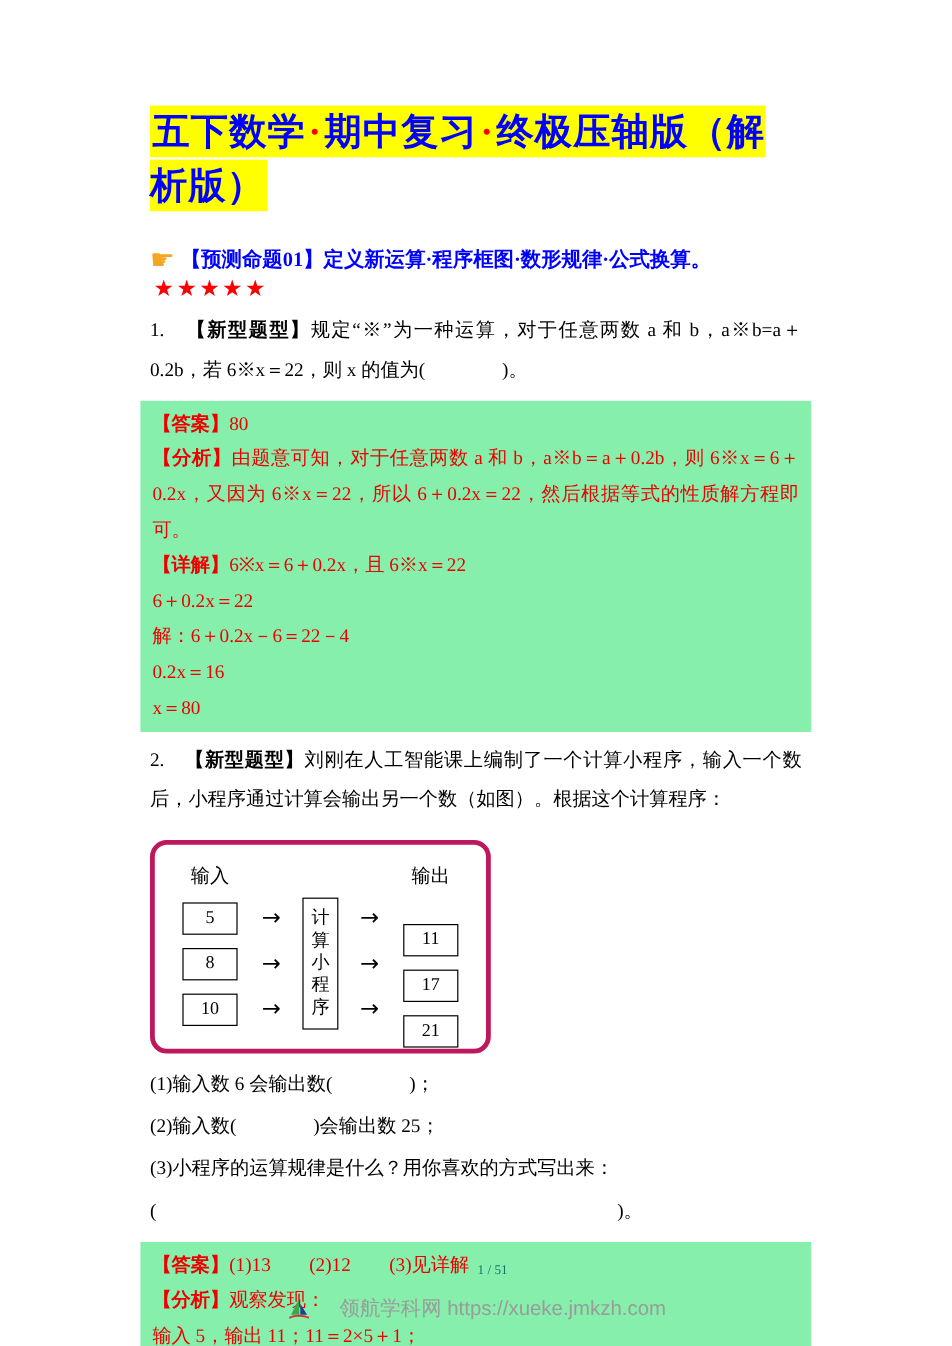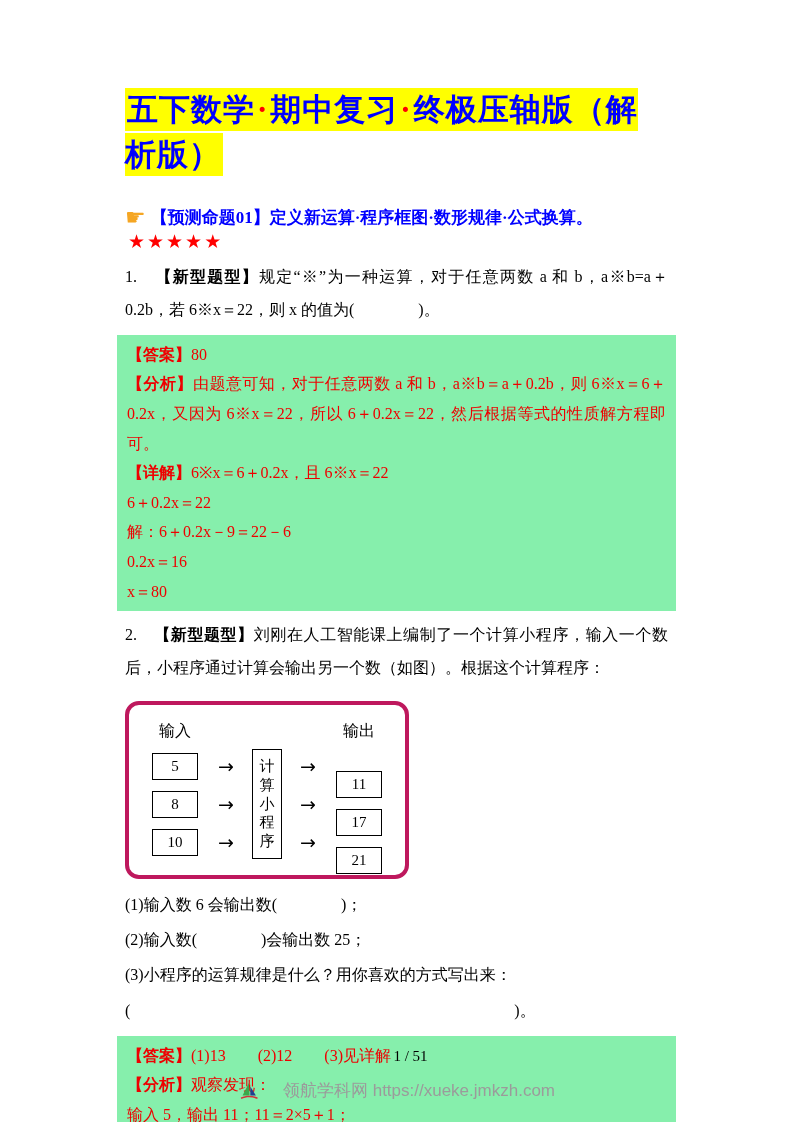--- a/index.html
+++ b/index.html
@@ -42,21 +42,21 @@
   .c1 { grid-column: 1; } .c2 { grid-column: 2; } .c4 { grid-column: 4; } .c5 { grid-column: 5; margin-top: 36px; }
   .r2 { grid-row: 2; } .r3 { grid-row: 3; } .r4 { grid-row: 4; }
   .arrow { font-family: "DejaVu Sans", sans-serif; font-size: 19px; line-height: 1; }
   .processor { grid-column: 3; grid-row: 2 / span 3; align-self: stretch; justify-self: center;
                border: 1.6px solid #000; width: 30px; margin: 2px 0;
                display: flex; align-items: center; justify-content: center; }
   .processor span { display: block; width: 16px; word-break: break-all; line-height: 1.25;
                     font-size: 15px; text-align: center; }
   
   .footer { position: absolute; left: 0; right: 0; bottom: 20px; text-align: center; }
-  .page-num { font-size: 15px; margin-bottom: 14px; color: #000000; padding-left: 28px; }
+  .page-num { font-size: 11px; margin-bottom: 14px; color: #0f766e; padding-left: 28px; }
   .site-line { display: flex; align-items: center; justify-content: center; gap: 23px;
                color: #9b9b9b; font-size: 17px; font-family: "Liberation Sans", sans-serif; }
 </style>
 </head>
 <body>
 
 <div class="page">
 
   <h1 class="title"><span class="hl"><span>五下数学</span><span class="dot">·</span><span>期中复习</span><span class="dot">·</span><span>终极压轴版（解析版）</span></span></h1>
 
@@ -64,21 +64,21 @@
     <span class="finger">☛</span><span>【预测命题01】定义新运算·程序框图·数形规律·公式换算。</span><span class="stars">★★★★★</span>
   </div>
 
   <p class="para"><span>1.</span>　<b>【新型题型】</b><span>规定“※”为一种运算，对于任意两数 a 和 b，a※b=a＋0.2b，若 6※x＝22，则 x 的值为(　　　　)。</span></p>
 
   <div class="ans-block">
     <p><b>【答案】</b><span>80</span></p>
     <p><b>【分析】</b><span>由题意可知，对于任意两数 a 和 b，a※b＝a＋0.2b，则 6※x＝6＋0.2x，又因为 6※x＝22，所以 6＋0.2x＝22，然后根据等式的性质解方程即可。</span></p>
     <p><b>【详解】</b><span>6※x＝6＋0.2x，且 6※x＝22</span></p>
     <p>6＋0.2x＝22</p>
-    <p>解：6＋0.2x－9＝22－6</p>
+    <p>解：6＋0.2x－6＝22－4</p>
     <p>0.2x＝16</p>
     <p>x＝80</p>
   </div>
 
   <p class="para"><span>2.</span>　<b>【新型题型】</b><span>刘刚在人工智能课上编制了一个计算小程序，输入一个数后，小程序通过计算会输出另一个数（如图）。根据这个计算程序：</span></p>
 
   <div class="diagram">
     <div class="diag-grid">
       <div class="diag-head hd-in">输入</div>
       <div class="diag-head hd-out">输出</div>

